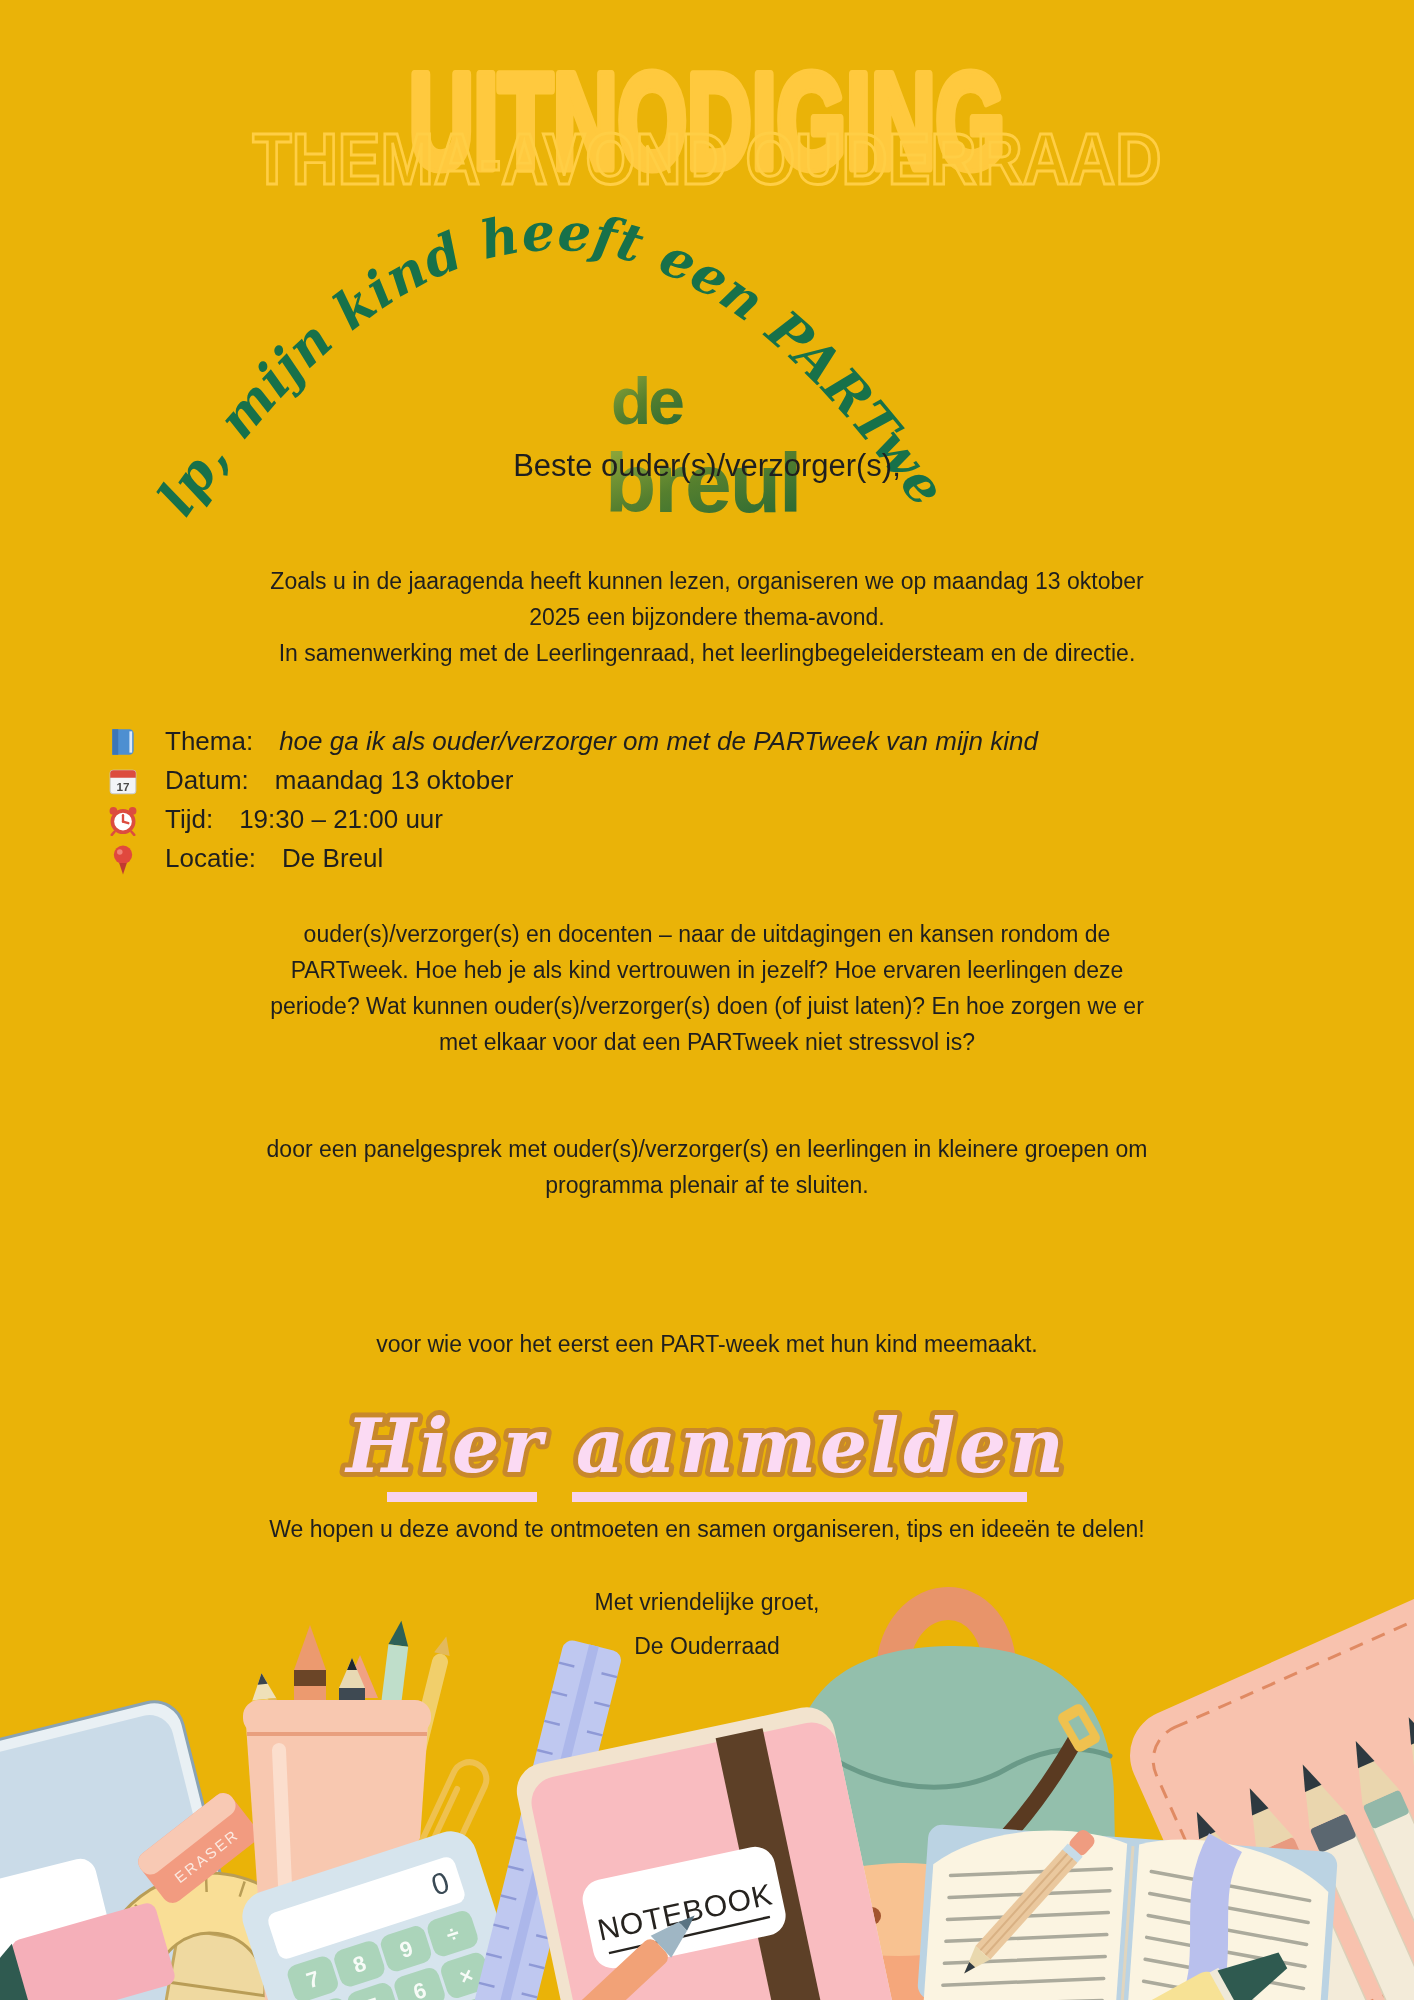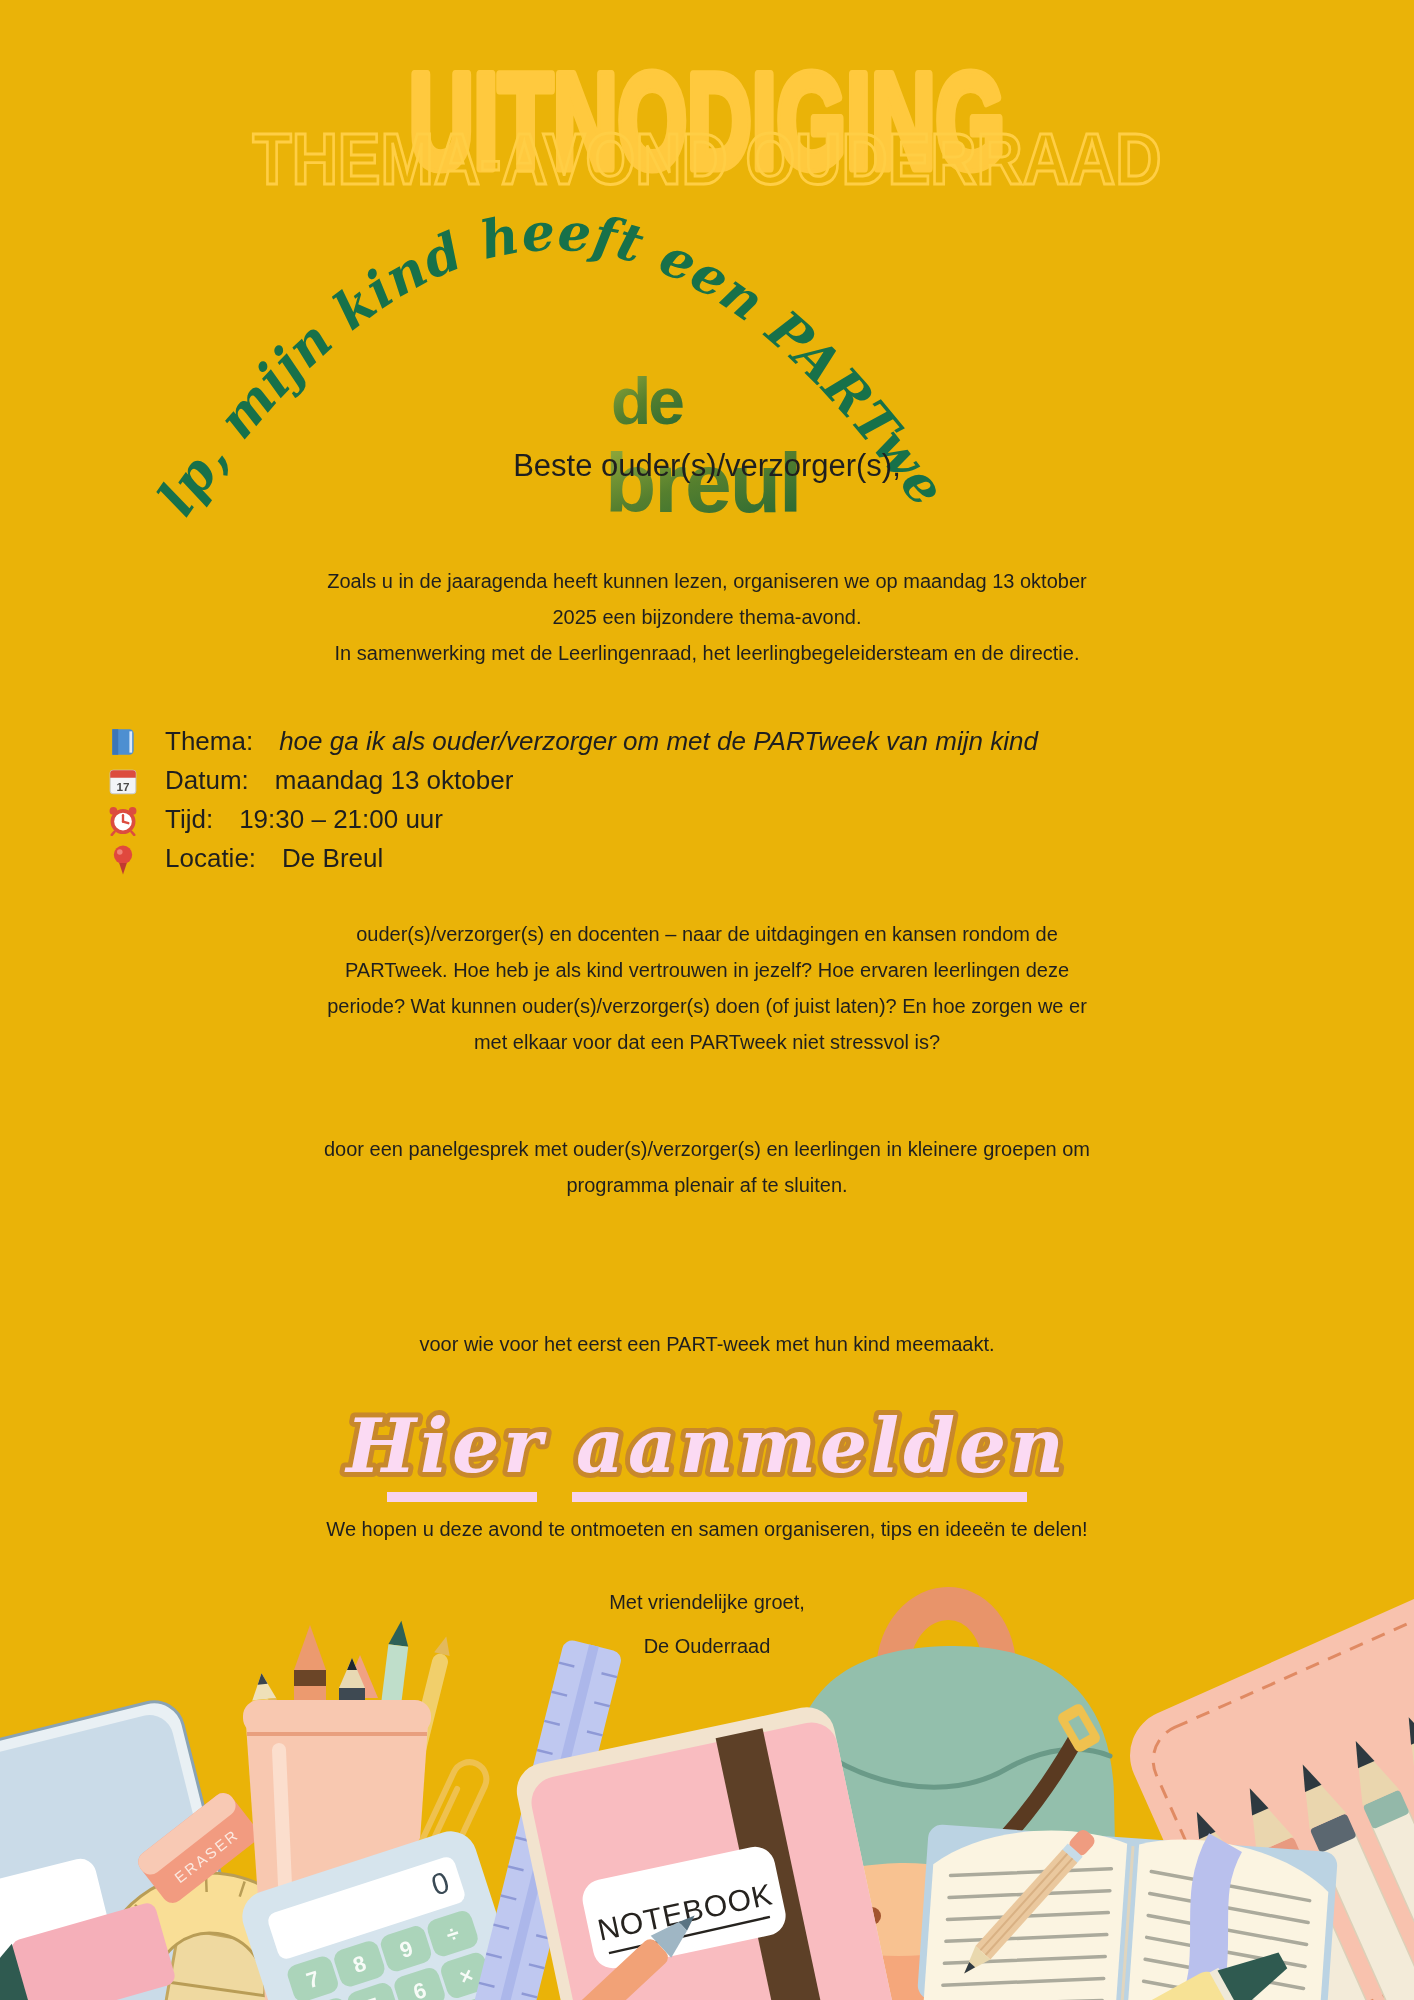--- a/index.html
+++ b/index.html
@@ -3,21 +3,21 @@
 <meta charset="utf-8">
 <style>
   html,body { margin:0; padding:0; }
   .page {
     position:relative; width:1414px; height:2000px;
     background:#eab308; overflow:hidden;
     font-family:"Liberation Sans", sans-serif; color:#1F1F1F;
   }
   .abs { position:absolute; }
   .center { left:0; width:1414px; text-align:center; }
-  .line { font-size:20px; line-height:36px; }
+  .line { font-size:23px; line-height:36px; }
   .salutation { font-size:31px; }
   .details { left:107px; top:722px; }
   .detail-row { display:flex; align-items:center; gap:26px; height:39px; font-size:26px; }
   .detail-icon { width:32px; height:32px; display:inline-block; }
   .detail-icon svg { display:block; }
   .italic { font-style:italic; }
   .note-icon { display:inline-block; vertical-align:-7px; margin-right:4px; }
   .signoff .line { line-height:44px; }
   .cta-wrap { left:287px; top:1388px; cursor:pointer; }
   svg text { font-family:"Liberation Sans", sans-serif; }

